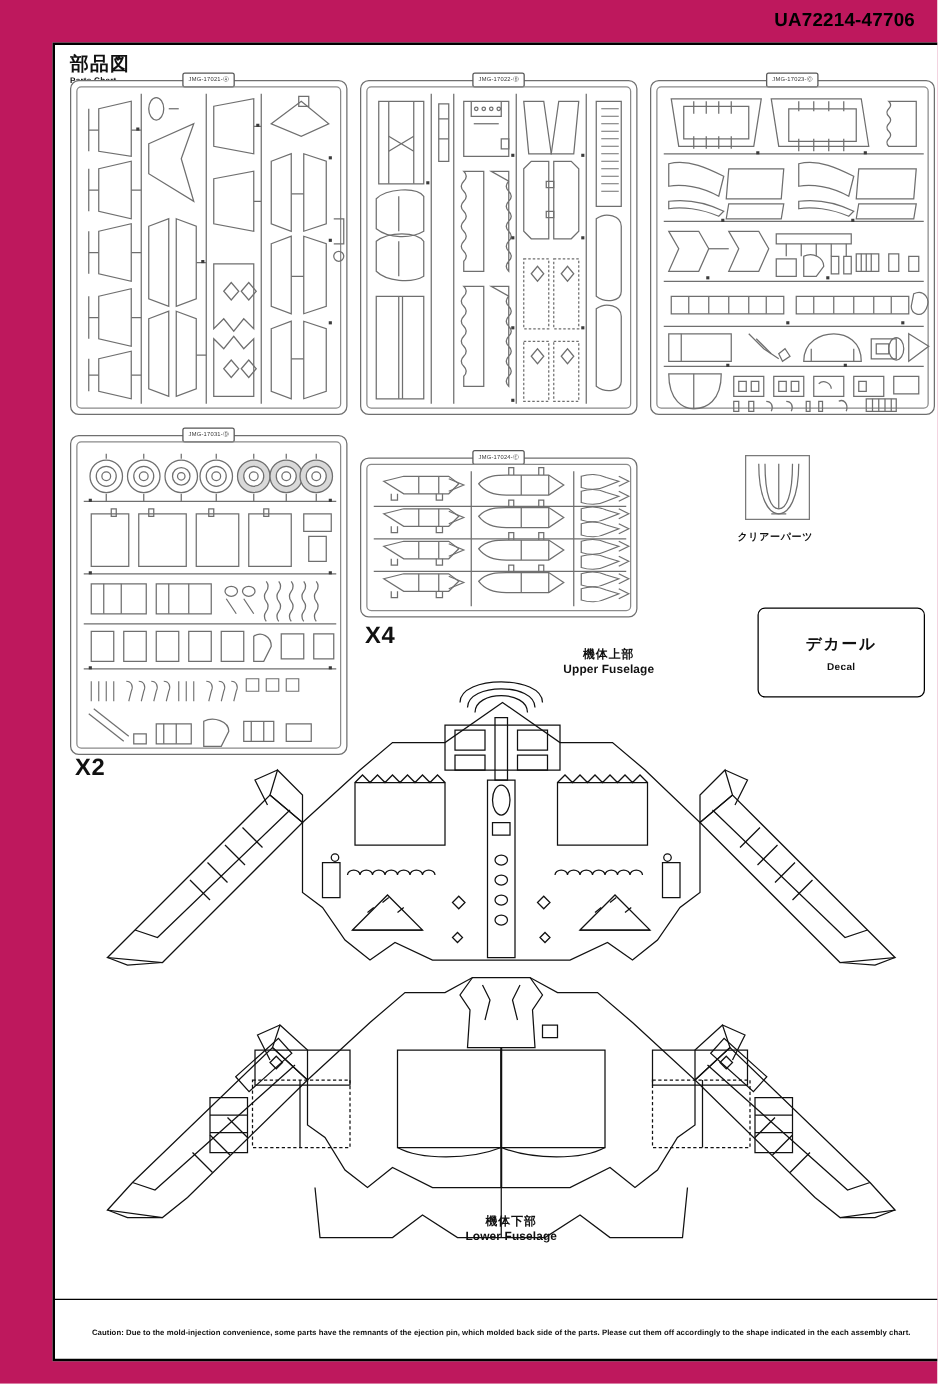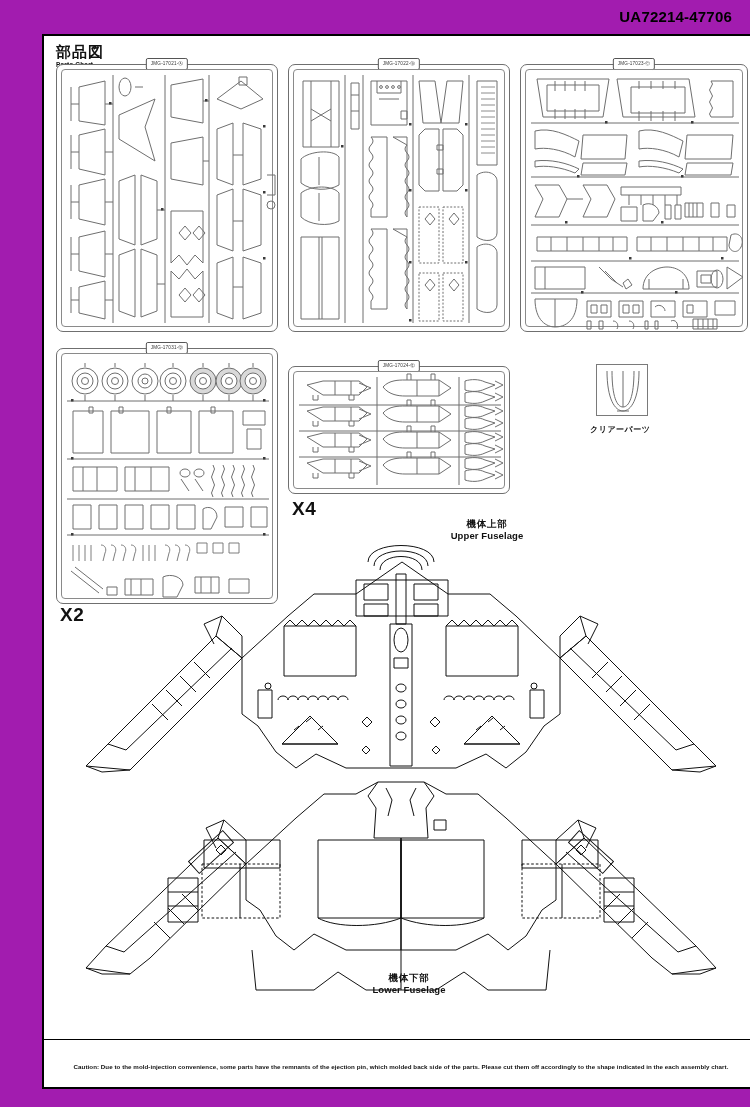--- a/index.html
+++ b/index.html
@@ -1,21 +1,21 @@
 <!DOCTYPE html>
 <html><head>
 <meta charset="utf-8">
 <style>
   html,body{margin:0;padding:0;background:#ffffff;}
   body{
     width:750px;height:1107px;
     font-family:"Liberation Sans","DejaVu Sans",sans-serif;
     color:#111;-webkit-font-smoothing:antialiased;
   }
-  .page{position:relative;width:750px;height:1107px;overflow:hidden;background:#a21caf;}
+  .page{position:relative;width:750px;height:1107px;overflow:hidden;background:#be185d;}
 
   
   .code{
     position:absolute;top:8px;right:18px;
     font-size:15px;font-weight:bold;letter-spacing:.2px;color:#000;
   }
 
   
   .frame{
     position:absolute;left:14px;top:34px;
@@ -507,20 +507,24 @@
         <g class="ln" stroke="#8a8a8a">
           <path d="M10 6 C10 34 18 46 26 46 C34 46 42 34 42 6"></path>
           <path d="M15 6 C15 32 20 42 26 42 C32 42 37 32 37 6"></path>
           <path d="M26 6 V42"></path>
           <path d="M20 46 H32"></path>
         </g>
       </svg>
     </div>
     <div class="cbox-label" style="left:546px;top:388px;">クリアーパーツ</div>
 
+    <div class="obox" style="left:562px;top:450px;width:134px;height:72px;">
+      <div class="jp">デカール</div>
+      <div class="en">Decal</div>
+    </div>
 
 
     <div class="cap" style="left:358px;top:482px;width:170px;">
       <div class="jp">機体上部</div>
       <div class="en">Upper Fuselage</div>
     </div>
 
     <svg width="690" height="230" viewBox="0 0 690 230" style="position:absolute;left:12px;top:518px;">
       <g class="lnk">
 

